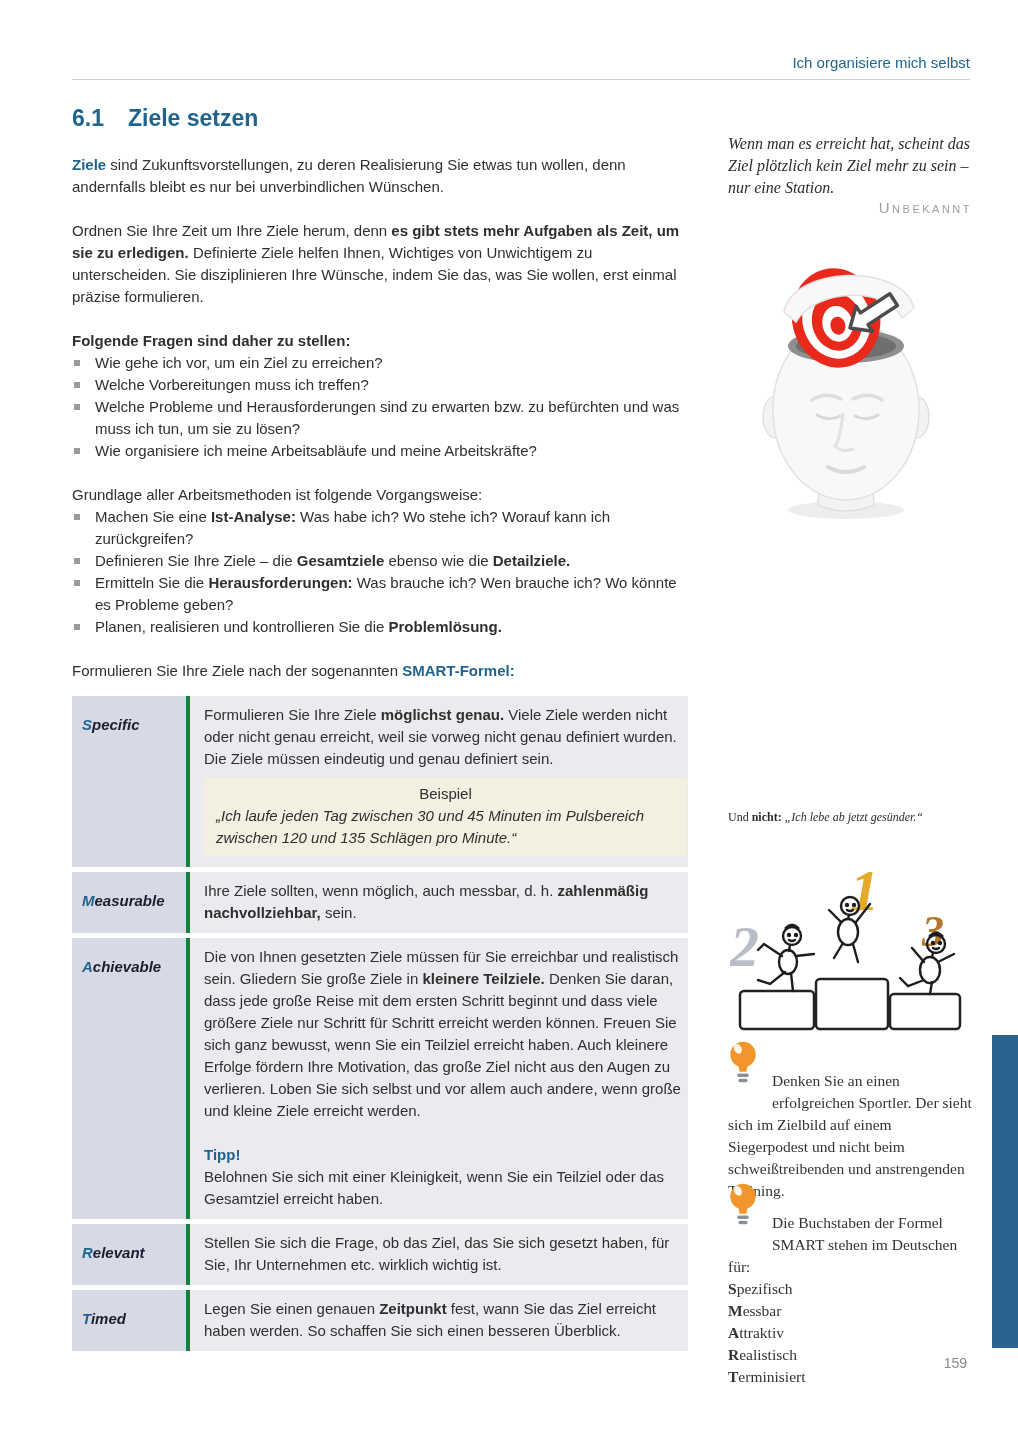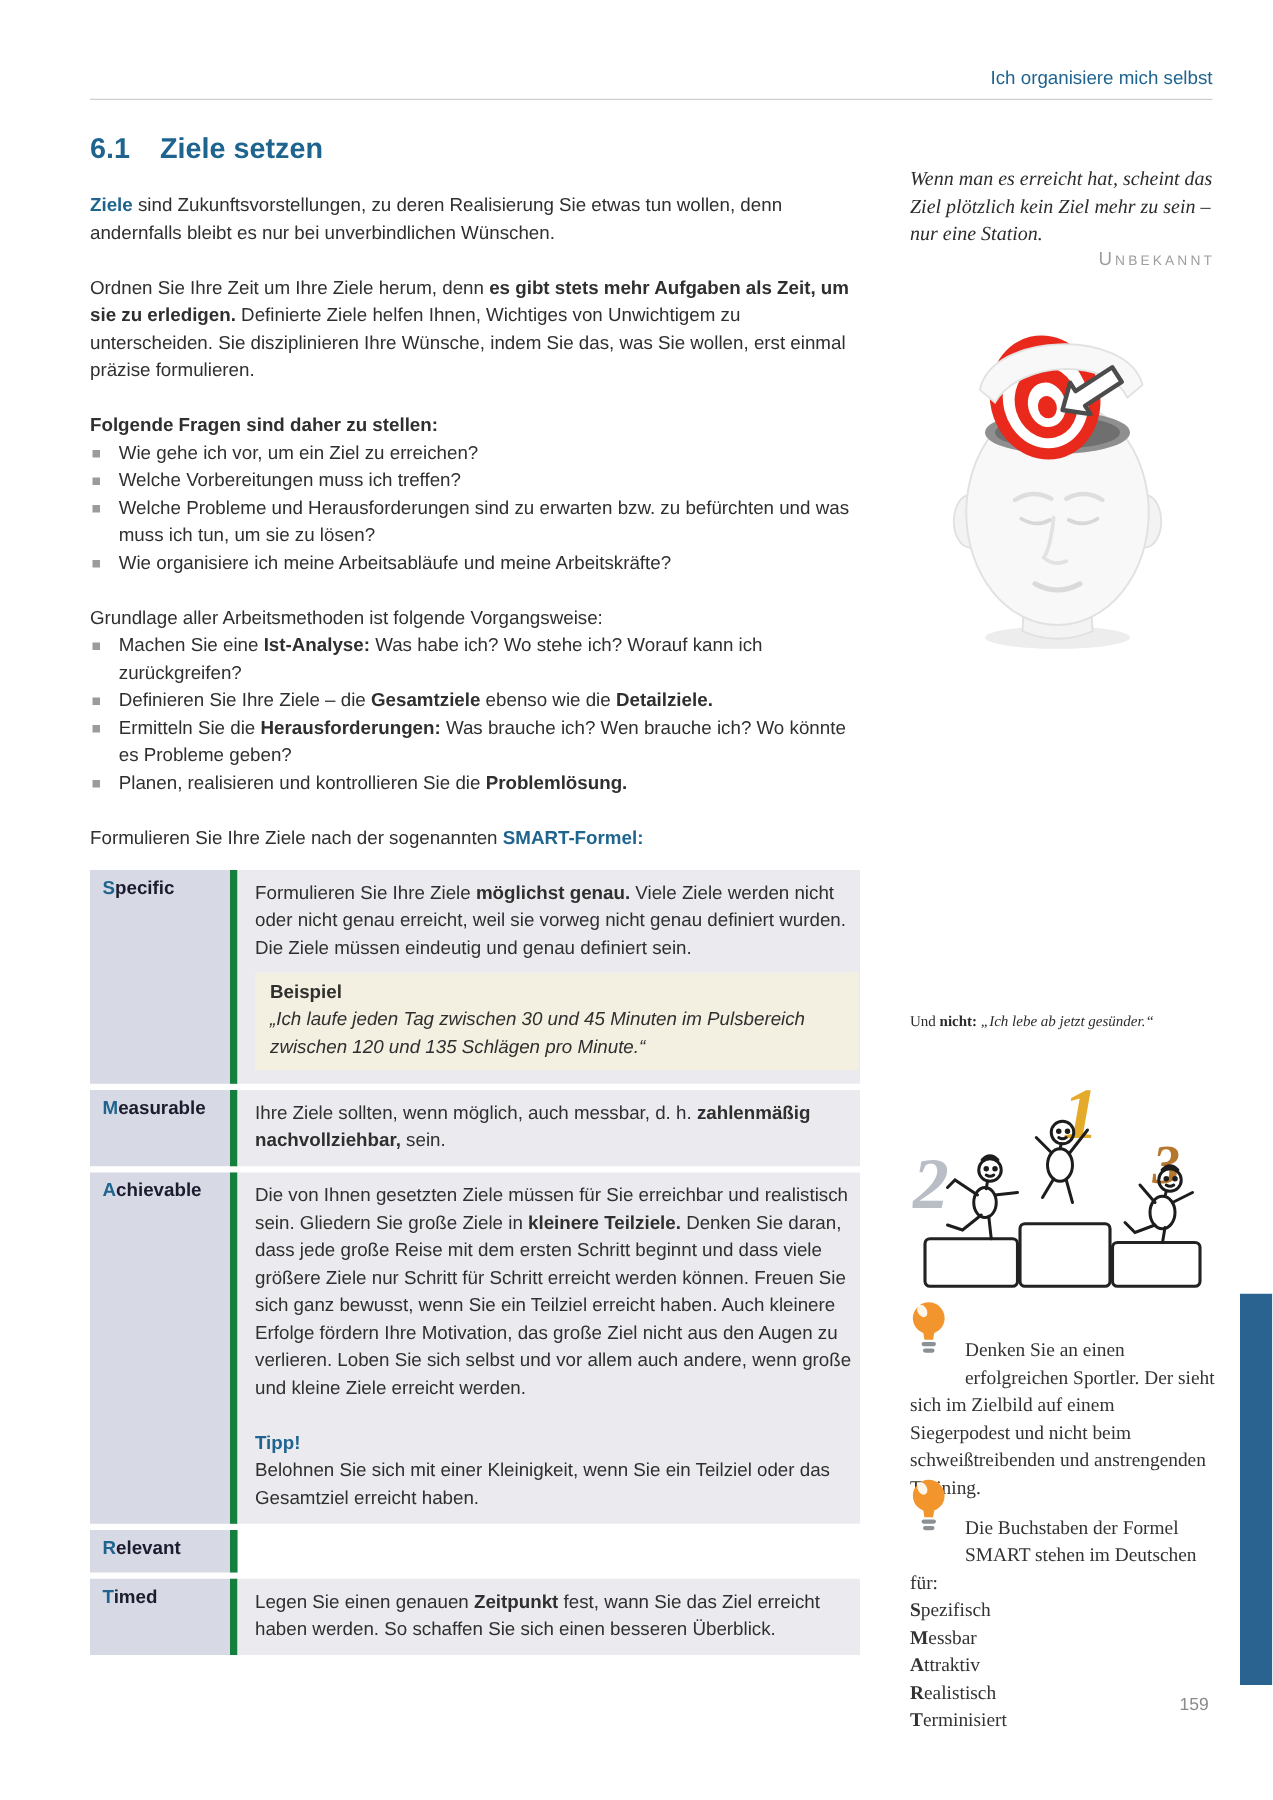--- a/index.html
+++ b/index.html
@@ -30,24 +30,24 @@
   h1.section-title .sec-num{margin-right:24px;}
   .para{margin-top:22px;}
   .block-heading{margin-top:22px;}
   ul.sq-list{list-style:none;}
   ul.sq-list li{position:relative;padding-left:23px;}
   ul.sq-list li .sq{position:absolute;left:2px;top:8px;width:6px;height:6px;background:#9b9b9b;}
 
   
   .smart-table{margin-top:14px;width:616px;}
   .smart-row{display:flex;margin-bottom:5px;}
-  .smart-term{width:118px;background:var(--lavender);padding:4px 6px 8px 10px;font-weight:700;color:#1c1c2e;border-right:6px solid #15803d;flex:none;}
+  .smart-term{width:118px;background:var(--lavender);padding:18px 6px 8px 10px;font-weight:700;color:#1c1c2e;border-right:4px solid #15803d;flex:none;font-style:italic;}
   .smart-content{flex:1;background:var(--cellgray);padding:8px 1px 9px 14px;}
   .example-box{background:var(--cream);margin:8px 0 2px 0;padding:5px 12px 7px 12px;}
-  .example-title{font-weight:700;}
+  .example-title{font-weight:400;text-align:center;}
   .tip-title{color:var(--accent);font-weight:700;margin-top:22px;}
 
   
   .sidebar{position:absolute;left:728px;top:0;width:244px;height:100%;font-size:15.5px;line-height:21px;}
   .quote{position:absolute;top:133px;left:0;width:244px;font-family:"Liberation Serif",serif;font-style:italic;font-size:16px;line-height:22px;color:#2c2c2c;}
   .quote-attrib{position:absolute;top:197px;right:0;font-variant:small-caps;letter-spacing:2.5px;color:#9e9e9e;font-size:15px;}
   .head-figure{position:absolute;top:262px;left:6px;}
   .not-note{position:absolute;top:806px;left:0;width:244px;font-family:"Liberation Serif",serif;font-size:12px;line-height:22px;color:#2c2c2c;}
   .podium-figure{position:absolute;top:858px;left:2px;}
   .tip-block{position:absolute;left:0;width:244px;font-family:"Liberation Serif",serif;font-size:15.5px;line-height:22px;color:#333;}
@@ -113,20 +113,21 @@
       <div class="smart-row">
         <div class="smart-term"><span class="b c-blue">A</span><span class="b">chievable</span></div>
         <div class="smart-content">
           <div><span>Die von Ihnen gesetzten Ziele müssen für Sie erreichbar und realistisch sein. Gliedern Sie große Ziele in </span><span class="b">kleinere Teilziele.</span><span> Denken Sie daran, dass jede große Reise mit dem ersten Schritt beginnt und dass viele größere Ziele nur Schritt für Schritt erreicht werden können. Freuen Sie sich ganz bewusst, wenn Sie ein Teilziel erreicht haben. Auch kleinere Erfolge fördern Ihre Motivation, das große Ziel nicht aus den Augen zu verlieren. Loben Sie sich selbst und vor allem auch andere, wenn große und kleine Ziele erreicht werden.</span></div>
           <div class="tip-title">Tipp!</div>
           <div><span>Belohnen Sie sich mit einer Kleinigkeit, wenn Sie ein Teilziel oder das Gesamtziel erreicht haben.</span></div>
         </div>
       </div>
       <div class="smart-row">
         <div class="smart-term"><span class="b c-blue">R</span><span class="b">elevant</span></div>
+        <div class="smart-content"><span>Stellen Sie sich die Frage, ob das Ziel, das Sie sich gesetzt haben, für Sie, Ihr Unternehmen etc. wirklich wichtig ist.</span></div>
       </div>
       <div class="smart-row">
         <div class="smart-term"><span class="b c-blue">T</span><span class="b">imed</span></div>
         <div class="smart-content"><span>Legen Sie einen genauen </span><span class="b">Zeitpunkt</span><span> fest, wann Sie das Ziel erreicht haben werden. So schaffen Sie sich einen besseren Überblick.</span></div>
       </div>
     </div>
   </div>
 
   <div class="sidebar">
     <div class="quote">Wenn man es erreicht hat, scheint das Ziel plötzlich kein Ziel mehr zu sein – nur eine Station.</div>

